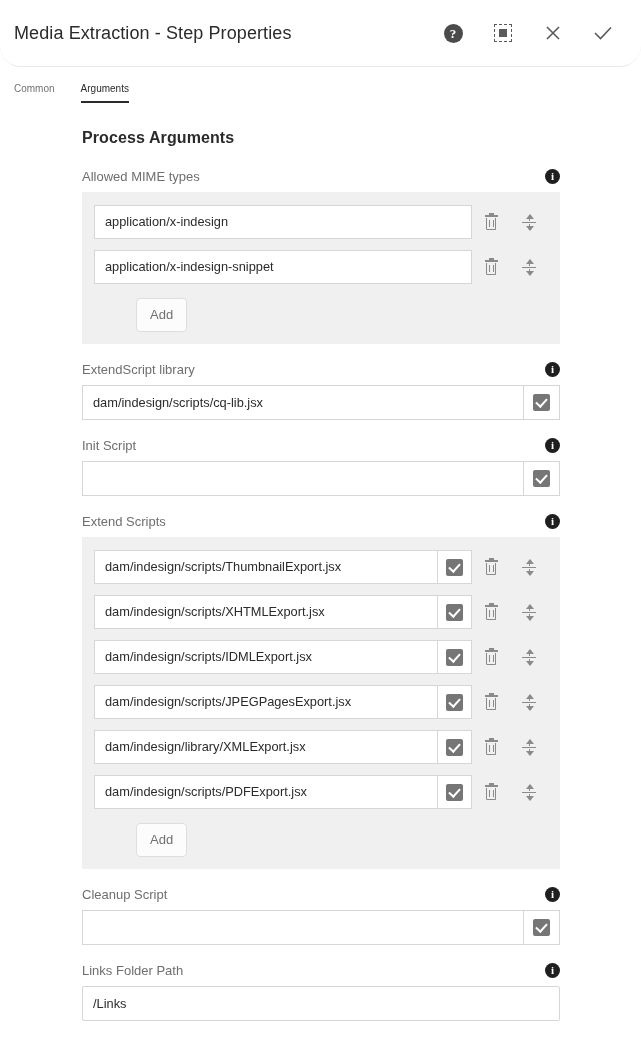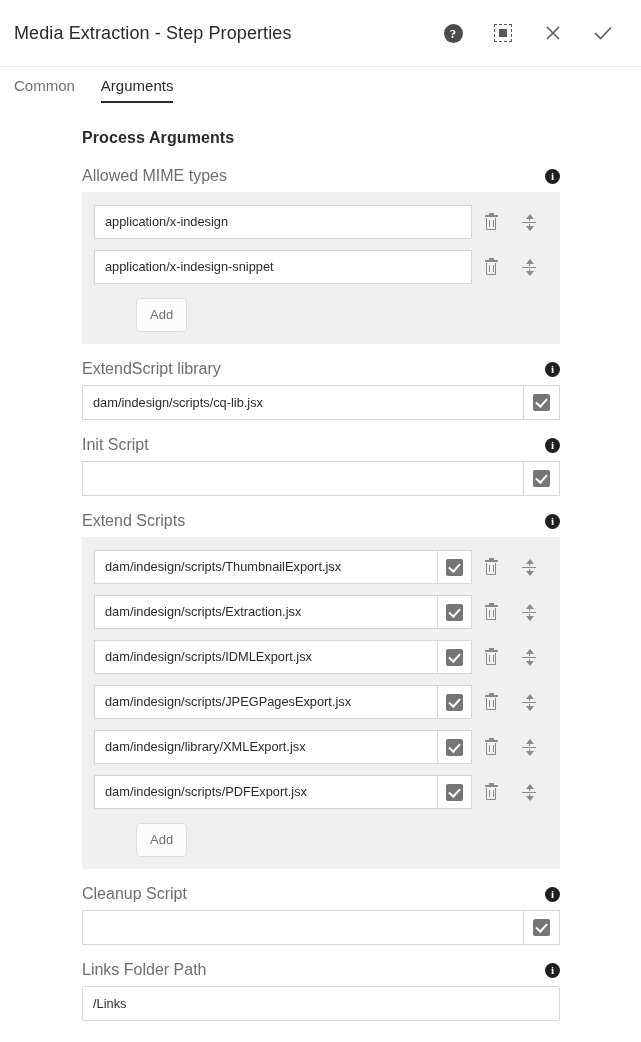--- a/index.html
+++ b/index.html
@@ -13,20 +13,21 @@
   }
 
   
   .titlebar {
     position: relative;
     height: 67px;
     display: flex;
     align-items: center;
     padding: 0 20px 0 14px;
     border-bottom: 1px solid #e8e8e8;
+    border-radius: 21px;
   }
   .title {
     font-size: 18px;
     font-weight: 400;
     color: #2b2b2b;
     letter-spacing: .1px;
     flex: 1;
   }
   .title-actions {
     display: flex;
@@ -68,21 +69,21 @@
   
   .tabs {
     display: flex;
     align-items: flex-end;
     height: 36px;
     padding: 0 14px;
     gap: 26px;
     border-bottom: none;
   }
   .tab {
-    font-size: 15px;
+    font-size: 10px;
     color: #707070;
     padding-bottom: 9px;
     cursor: pointer;
     position: relative;
   }
   .tab.active { color: #2b2b2b; }
   .tab.active::after {
     content: "";
     position: absolute;
     left: 0; right: 0; bottom: 0;
@@ -104,21 +105,21 @@
 
   .field-group { margin-bottom: 0; }
   .field-label-row {
     display: flex;
     align-items: center;
     justify-content: space-between;
     height: 22px;
     margin-bottom: 5px;
   }
   .field-label {
-    font-size: 16px;
+    font-size: 13px;
     color: #6e6e6e;
     text-align: right;
   }
   .info-icon {
     width: 15px; height: 15px;
     border-radius: 50%;
     background: #1f1f1f;
     color: #ffffff;
     font-size: 11px;
     font-weight: bold;
@@ -425,21 +426,21 @@
                 <span class="up"></span>
                 <span class="st-u"></span>
                 <span class="bar"></span>
                 <span class="st-d"></span>
                 <span class="dn"></span>
               </span>
             </div>
         </div>
       </div>
       <div class="multi-row">
-        <div class="txt-input">dam/indesign/scripts/Extraction.jsx</div>
+        <div class="txt-input">dam/indesign/scripts/XHTMLExport.jsx</div>
         <div class="cb-box">
             <span class="cb-mark"></span>
           </div>
         <div class="row-icons">
           <div class="row-ic">
               <span class="trash">
                 <span class="lid"></span>
                 <span class="can"></span>
               </span>
             </div>

